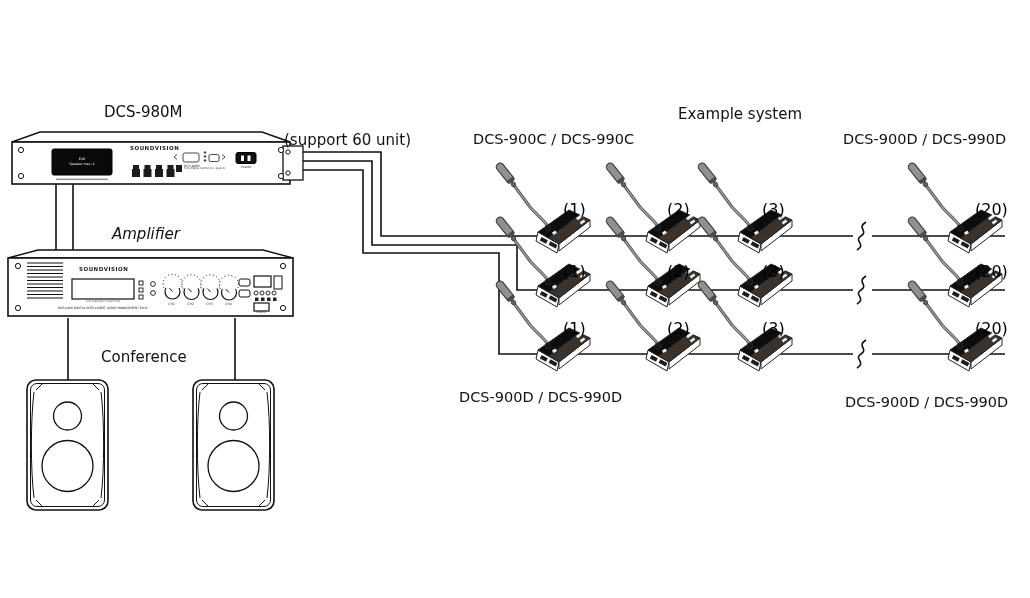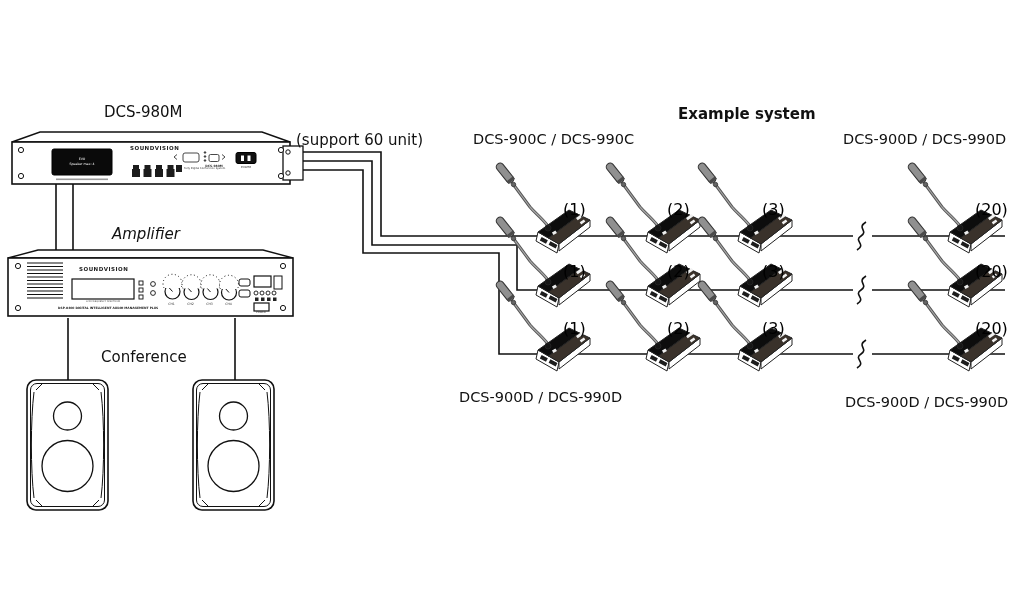--- a/index.html
+++ b/index.html
@@ -1,21 +1,21 @@
 <!DOCTYPE html>
 <html><head>
 <meta charset="utf-8">
 <style>
   html,body{margin:0;padding:0;background:#fff;}
   .canvas{position:relative;width:1030px;height:548px;background:#fff;overflow:hidden;
           font-family:"DejaVu Sans","Liberation Sans",sans-serif;color:#111;padding-left:48px;}
   .lbl{position:absolute;white-space:nowrap;line-height:1.1;}
   .sect{font-size:15px;}
   .model{font-size:14.5px;}
-  .bold{font-weight:bold;text-align:center;}
+  .bold{font-weight:normal;}
   #base-svg{position:absolute;left:0;top:0;z-index:1;}
   .ovl{z-index:2;}
   #mic-layer{position:absolute;left:0;top:0;width:1030px;height:598px;z-index:3;}
   .mic{position:absolute;width:115px;height:100px;}
   .num{position:absolute;font-size:16px;color:#000;white-space:nowrap;z-index:4;}
   .brand{font-weight:bold;letter-spacing:.5px;font-size:5.5px;color:#222;}
   .tinytxt{font-size:3px;color:#333;}
   .disp980{position:absolute;left:52px;top:149px;width:60px;height:26px;z-index:2;
            display:flex;flex-direction:column;align-items:center;justify-content:center;gap:2px;}
   .disp980 span{color:#fff;font-size:3.2px;line-height:1;}
@@ -179,21 +179,21 @@
       <path d="M200,392 C196.5,420 196.5,470 200,498 M267,392 C270.5,420 270.5,470 267,498" stroke-width="1"></path>
       <path d="M202,390 L208,384 M265,390 L259,384 M202,500 L208,506 M265,500 L259,506" stroke-width="1"></path>
       <circle cx="233.5" cy="416" r="14" stroke-width="1.3"></circle>
       <circle cx="233.5" cy="466" r="25.5" stroke-width="1.3"></circle>
     </g>
   </svg>
 
   <span class="lbl sect ovl" style="left:104px;top:104px;">DCS-980M</span>
   <span class="lbl sect ovl" style="left:112px;top:226px;font-style:italic;">Amplifier</span>
   <span class="lbl sect ovl" style="left:101px;top:349px;">Conference</span>
-  <span class="lbl sect ovl" style="left:296px;top:132px;">(support 60 unit)</span>
+  <span class="lbl sect ovl" style="left:284px;top:132px;">(support 60 unit)</span>
   <span class="lbl sect bold ovl" style="left:678px;top:106px;">Example system</span>
   <span class="lbl model ovl" style="left:459px;top:132px;margin-left:14px;">DCS-900C / DCS-990C</span>
   <span class="lbl model ovl" style="left:843px;top:132px;">DCS-900D / DCS-990D</span>
   <span class="lbl model ovl" style="left:459px;top:390px;">DCS-900D / DCS-990D</span>
   <span class="lbl model ovl" style="left:845px;top:395px;">DCS-900D / DCS-990D</span>
 
   <span class="lbl brand ovl" style="left:130px;top:145px;">SOUNDVISION</span>
   <div class="disp980 ovl">
     <span>EVO</span>
     <span>Speaker max: 4</span>

